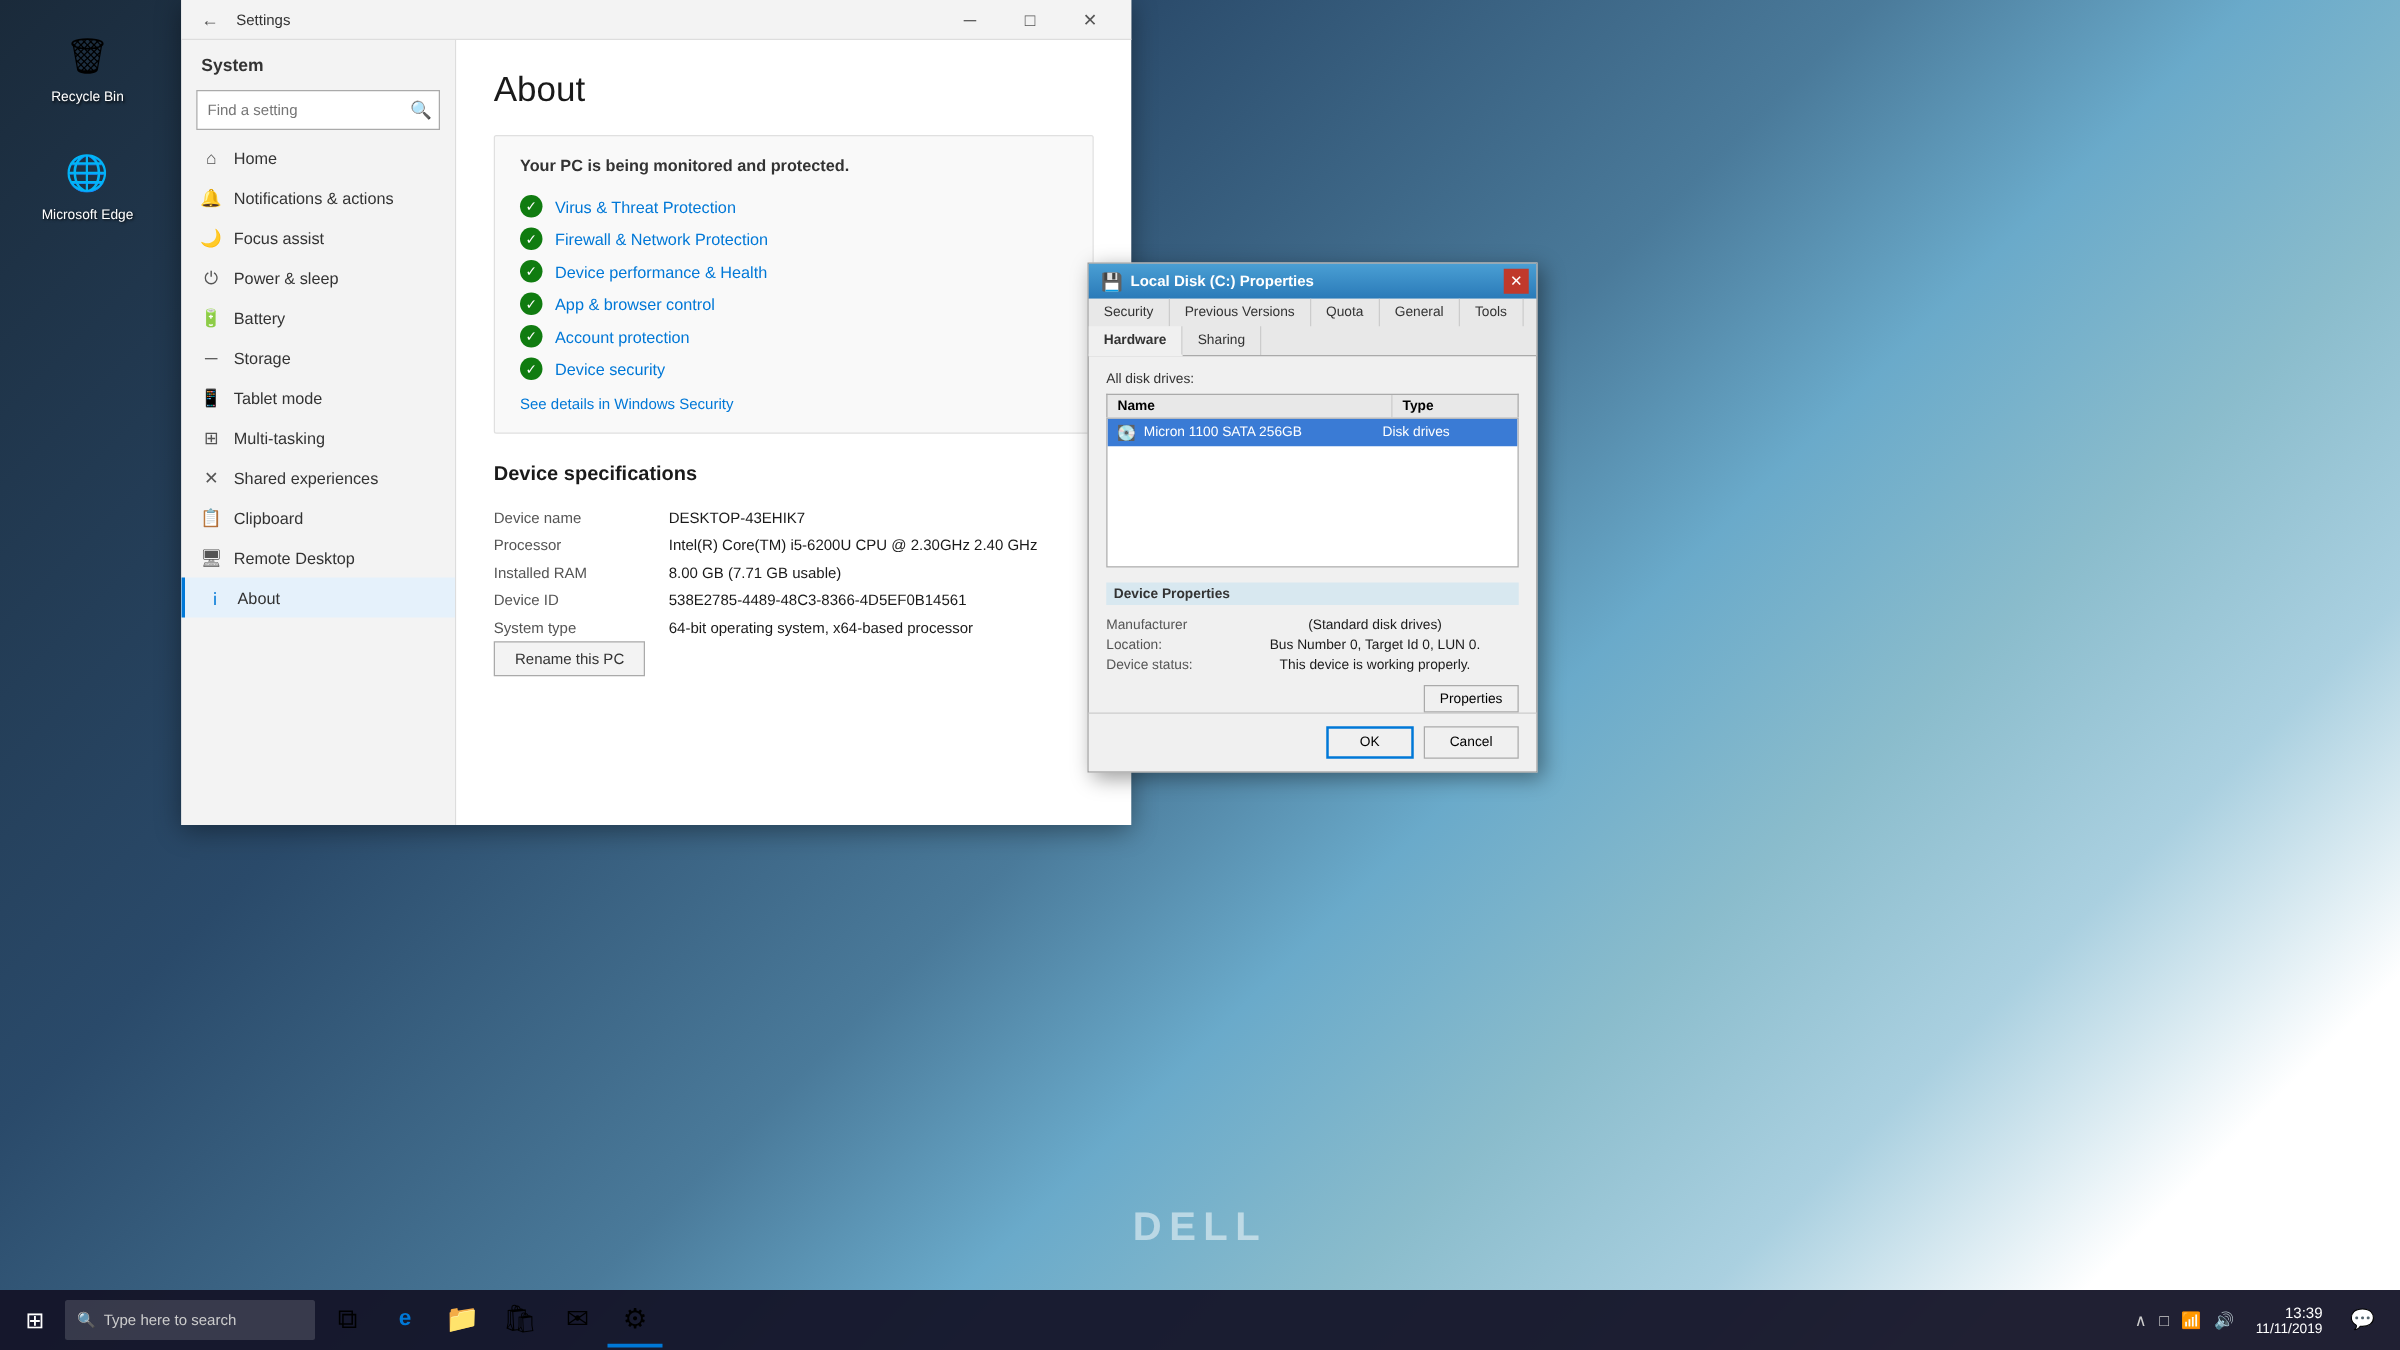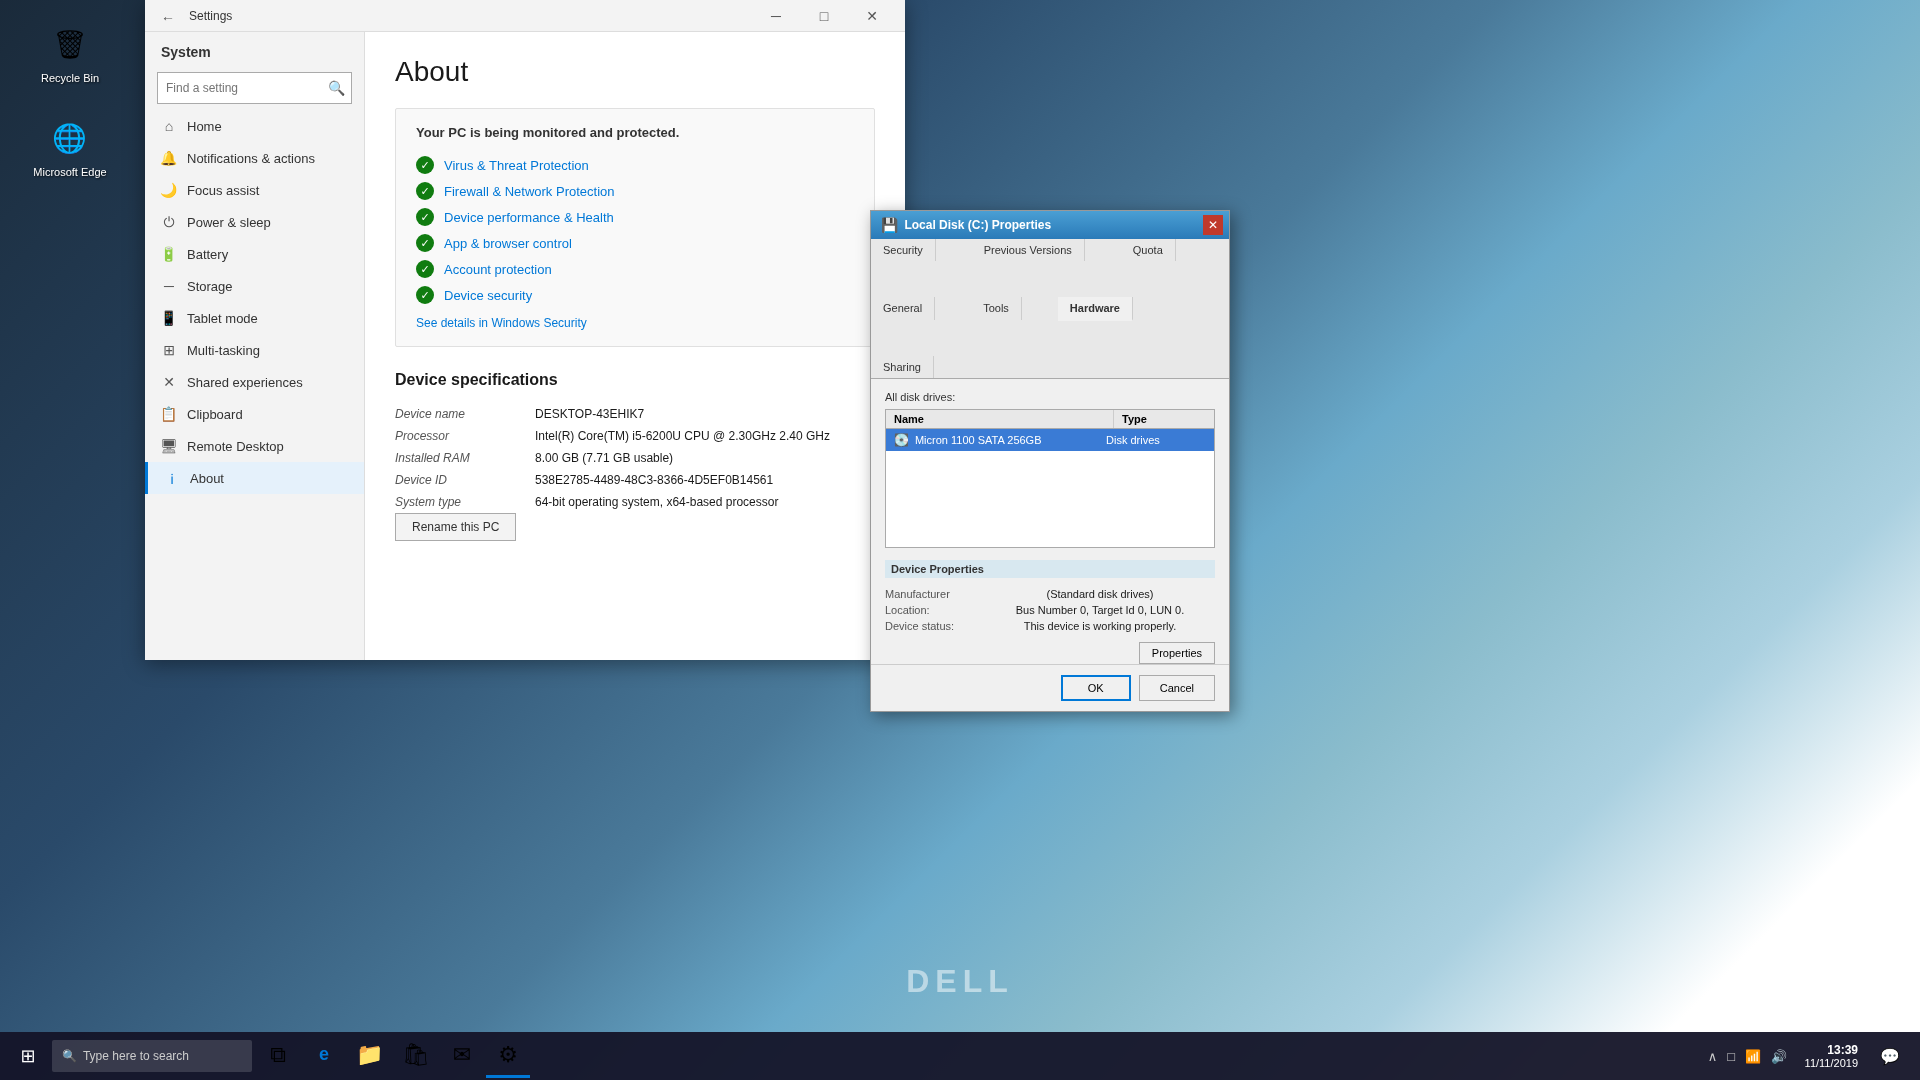--- a/index.html
+++ b/index.html
@@ -250,21 +250,20 @@
     }
     .spec-row {
       display: flex;
       padding: 4px 0;
       font-size: 12px;
     }
     .spec-label {
       width: 140px;
       color: #555;
       flex-shrink: 0;
-      font-style: italic;
     }
     .spec-value {
       color: #1a1a1a;
       flex: 1;
     }
 
     .rename-btn {
       padding: 6px 16px;
       background: #f3f3f3;
       border: 1px solid #aaa;
@@ -315,21 +314,20 @@
       display: flex;
       align-items: center;
       justify-content: center;
     }
 
     .dialog-tabs {
       display: flex;
       flex-wrap: wrap;
       background: #e8e8e8;
       border-bottom: 1px solid #aaa;
-      gap: 36px;
     }
     .dialog-tab {
       padding: 5px 12px;
       font-size: 11px;
       cursor: pointer;
       color: #333;
       border-right: 1px solid #ccc;
     }
     .dialog-tab.active {
       background: #f0f0f0;
@@ -531,21 +529,21 @@
       padding: 2px 3px;
     }
 
     .taskbar-clock {
       color: white;
       font-size: 12px;
       text-align: right;
       cursor: pointer;
       padding: 2px 8px;
     }
-    .clock-time { font-weight: 700; }
+    .clock-time { font-weight: 400; }
     .clock-date { font-size: 11px; }
 
     .notification-btn {
       width: 36px;
       height: 36px;
       display: flex;
       align-items: center;
       justify-content: center;
       color: #ccc;
       font-size: 16px;

